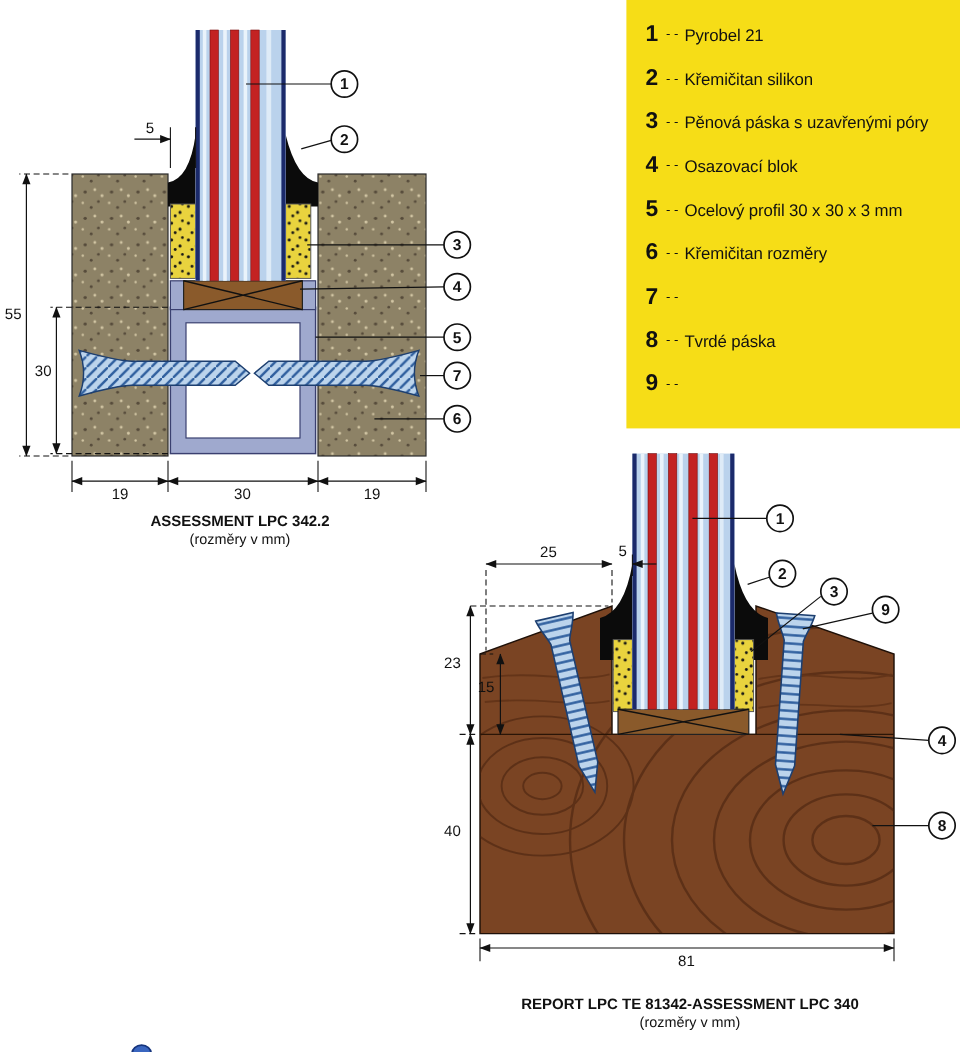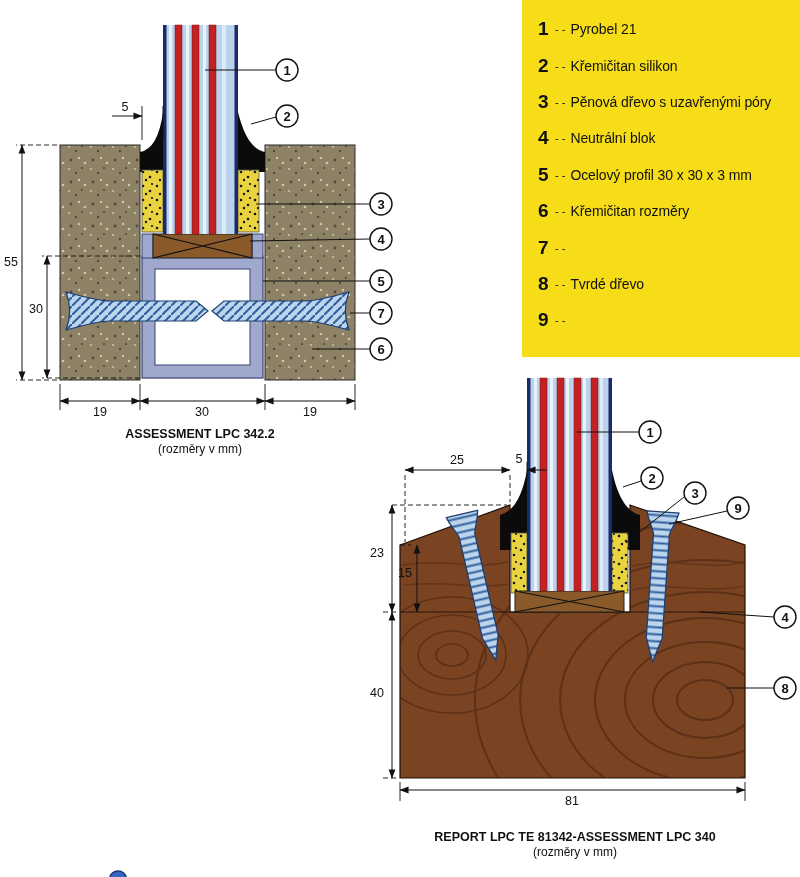--- a/index.html
+++ b/index.html
@@ -308,45 +308,45 @@
       <span class="lg-label">Pyrobel 21</span>
     </div>
     <div class="lg-row">
       <span class="lg-num">2</span>
       <span class="lg-dash">- -</span>
       <span class="lg-label">Křemičitan silikon</span>
     </div>
     <div class="lg-row">
       <span class="lg-num">3</span>
       <span class="lg-dash">- -</span>
-      <span class="lg-label">Pěnová dřevo s uzavřenými póry</span>
+      <span class="lg-label">Pěnová páska s uzavřenými póry</span>
     </div>
     <div class="lg-row">
       <span class="lg-num">4</span>
       <span class="lg-dash">- -</span>
-      <span class="lg-label">Neutrální blok</span>
+      <span class="lg-label">Osazovací blok</span>
     </div>
     <div class="lg-row">
       <span class="lg-num">5</span>
       <span class="lg-dash">- -</span>
       <span class="lg-label">Ocelový profil 30 x 30 x 3 mm</span>
     </div>
     <div class="lg-row">
       <span class="lg-num">6</span>
       <span class="lg-dash">- -</span>
       <span class="lg-label">Křemičitan rozměry</span>
     </div>
     <div class="lg-row">
       <span class="lg-num">7</span>
       <span class="lg-dash">- -</span>
     </div>
     <div class="lg-row">
       <span class="lg-num">8</span>
       <span class="lg-dash">- -</span>
-      <span class="lg-label">Tvrdé dřevo</span>
+      <span class="lg-label">Tvrdé páska</span>
     </div>
     <div class="lg-row">
       <span class="lg-num">9</span>
       <span class="lg-dash">- -</span>
     </div>
   </div>
 </div>
 
 </div>
 

